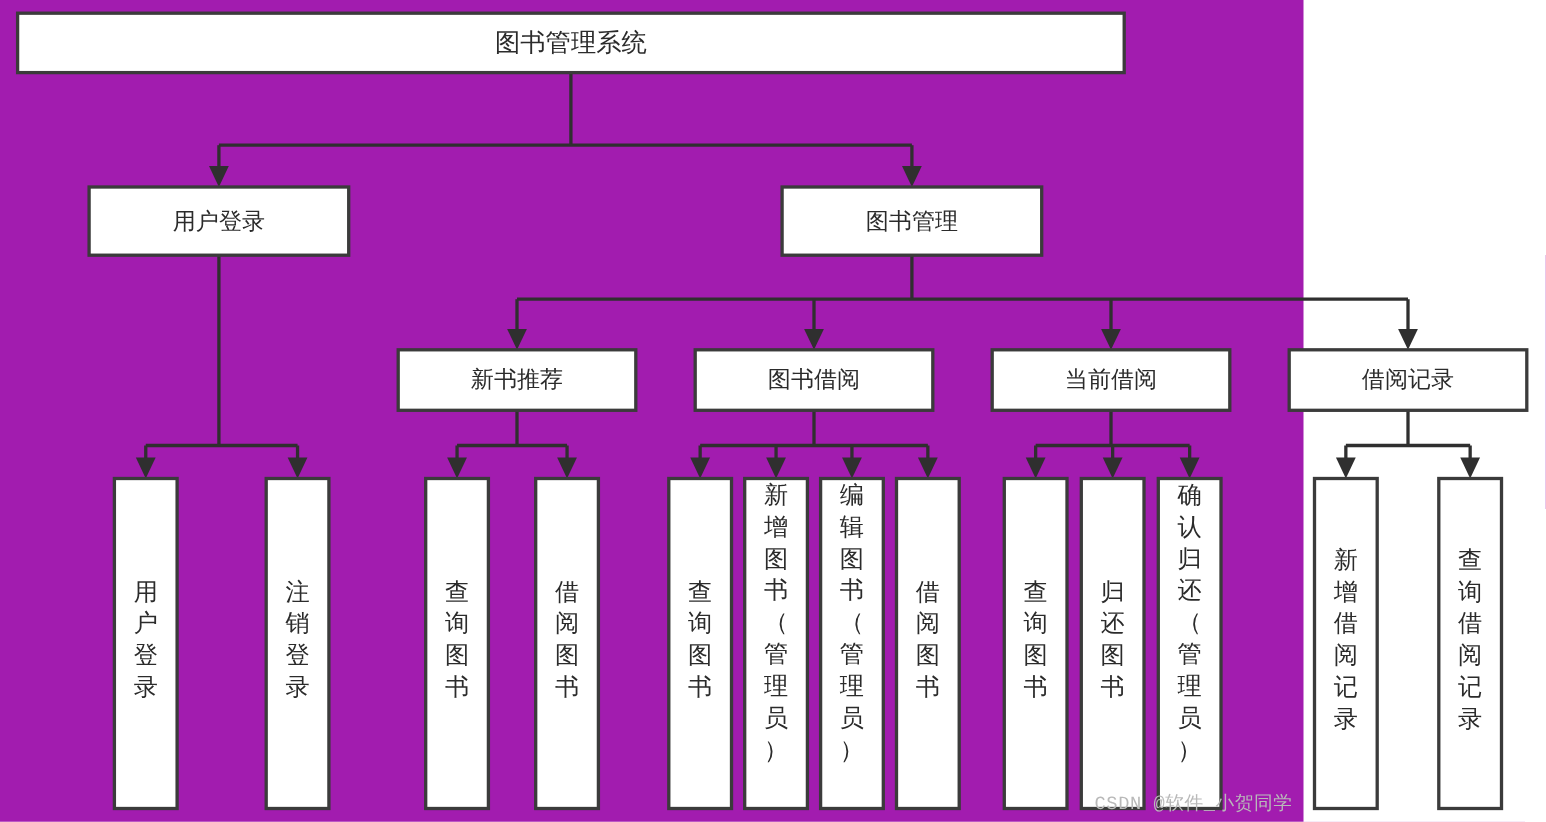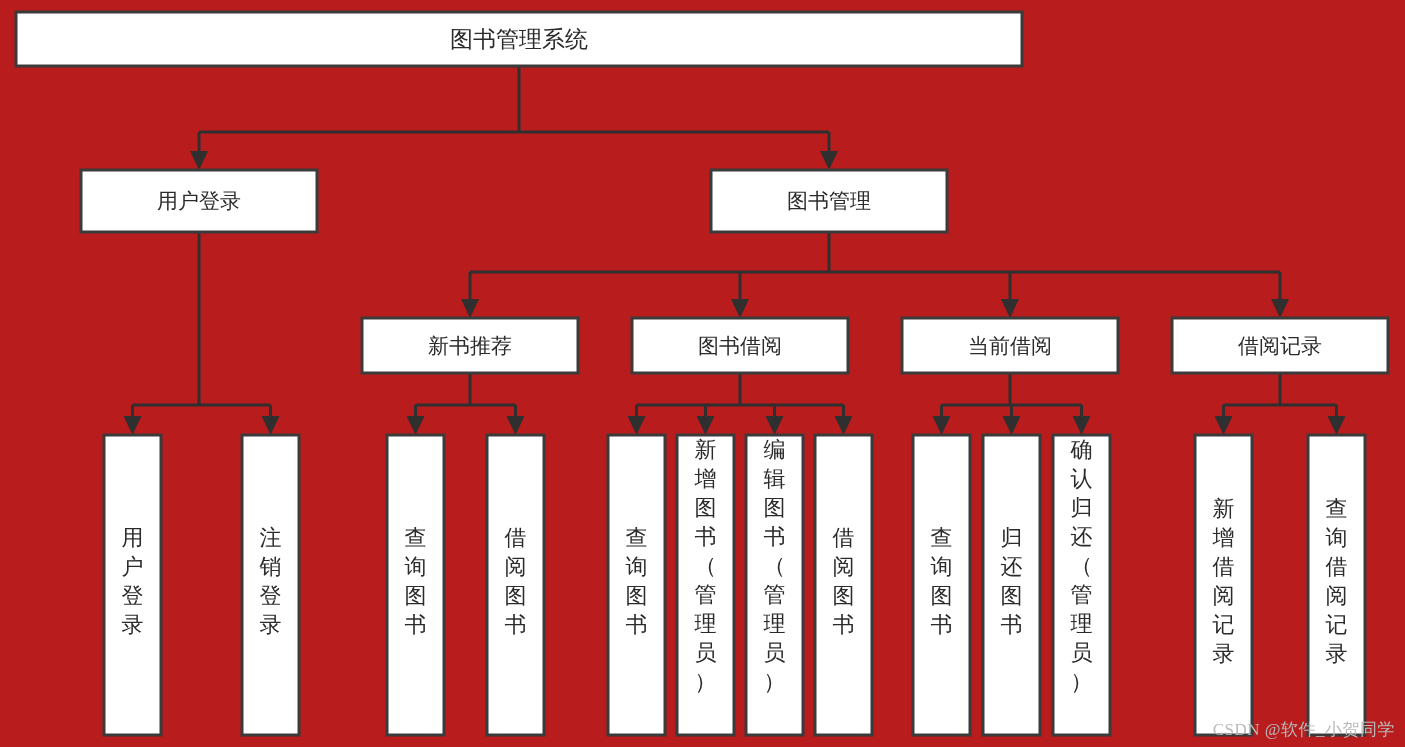--- a/index.html
+++ b/index.html
@@ -9,23 +9,23 @@
     background: #ffffff;
   }
   body {
     width: 1405px;
     height: 747px;
     font-family: "DejaVu Sans", "Liberation Sans", sans-serif;
     overflow: hidden;
   }
   #diagram-root {
     position: relative;
-    width: 1405px;
+    width: 1185px;
     height: 747px;
-    background: #b91c1c;
+    background: #a21caf;
   }
   svg.diagram-canvas {
     position: absolute;
     left: 0;
     top: 0;
     width: 1405px;
     height: 747px;
     display: block;
   }
   .node-box {
@@ -57,21 +57,21 @@
   .arrow-head {
     fill: #2f2f2f;
     stroke: none;
   }
   .watermark {
     position: absolute;
     right: 10px;
     bottom: 6px;
     color: #b9b9b9;
     font-size: 17px;
-    font-family: Liberation Serif, serif;
+    font-family: Liberation Mono, monospace;
     letter-spacing: 0.5px;
     white-space: nowrap;
     user-select: none;
     margin-left: 36px;
   }
 </style>
 </head>
 <body>
 
 <div id="diagram-root">

